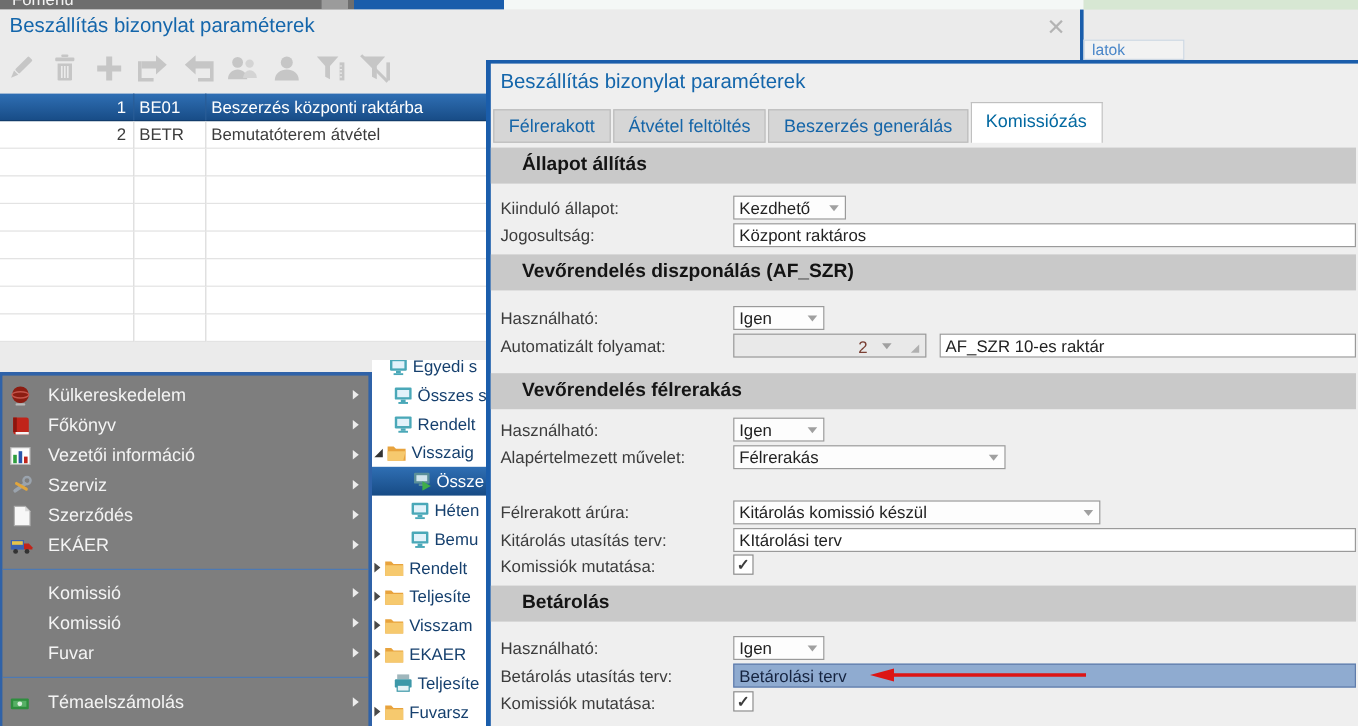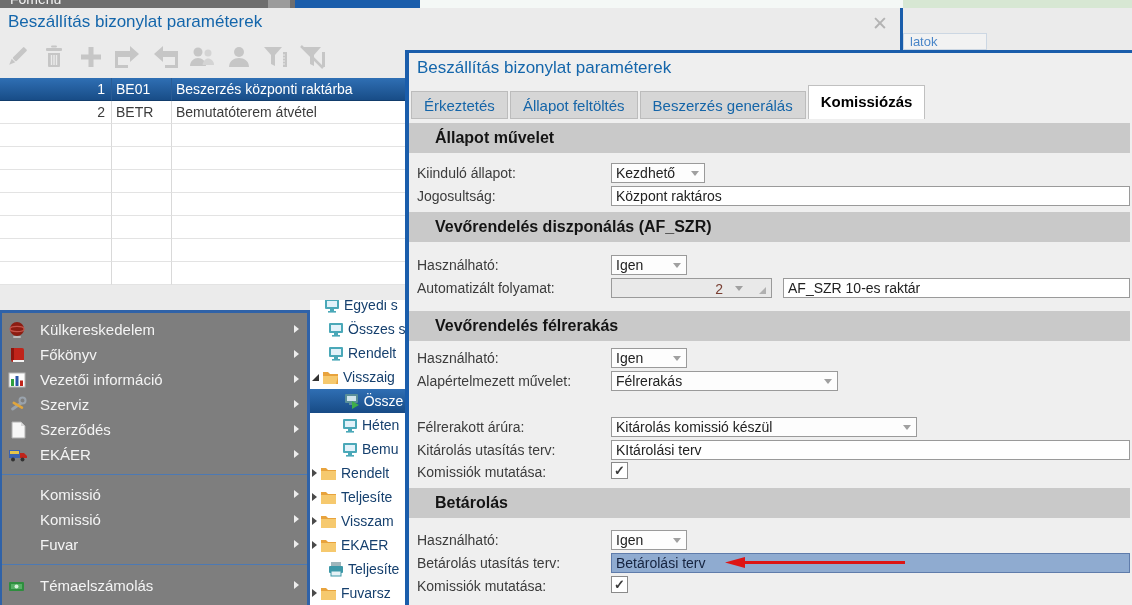--- a/index.html
+++ b/index.html
@@ -65,21 +65,21 @@
   .menu-pad-top{height:4px;}
 
   
   .dialog{left:405px;top:50px;width:727px;height:555px;background:#efefef;
           border-left:4px solid #1a5dab;border-top:3px solid #1a5dab;box-sizing:border-box;}
   .dlg-title{position:absolute;left:8px;top:5px;color:#1466ab;font-size:17px;}
   .tabs{position:absolute;left:2px;top:32px;height:34px;display:flex;align-items:flex-end;gap:2px;}
   .tab{height:28px;line-height:28px;padding:0 12px;background:#d6d6d6;border:1px solid #bcbcbc;
        color:#1565a8;font-size:15px;box-sizing:border-box;}
   .tab.active{height:34px;line-height:32px;background:#fff;border:1px solid #c0c0c0;border-bottom:none;
-              color:#000000;position:relative;z-index:2;font-weight:bold;}
+              color:#0369a1;position:relative;z-index:2;}
   .secbar{position:absolute;left:0;width:721px;height:30px;background:#c9c9c9;
           color:#141414;font-size:16px;font-weight:bold;line-height:30px;padding-left:26px;box-sizing:border-box;}
   .frow{position:absolute;left:0;width:721px;height:21px;}
   .flabel{position:absolute;left:8px;top:0;font-size:14px;color:#3c3c3c;line-height:20px;}
   .ctrl{position:absolute;top:0;height:20px;box-sizing:border-box;background:#fdfdfd;border:1px solid #9a9a9a;
         font-size:14px;color:#222;line-height:18px;}
   .ctrl .dval{padding-left:4px;white-space:nowrap;overflow:hidden;display:block;}
   .dd{position:absolute;right:5px;top:7px;width:0;height:0;
       border-left:4px solid transparent;border-right:4px solid transparent;border-top:5px solid #a0a0a0;}
   .numbox{background:#e9e9e9;}
@@ -431,27 +431,27 @@
         </svg>
       <span>Témaelszámolás</span>
       <span class="marrow"></span>
     </div>
   </div>
 
   <div class="abs dialog">
     <div class="dlg-title">Beszállítás bizonylat paraméterek</div>
 
     <div class="tabs">
-      <div class="tab">Érkeztetés</div>
-      <div class="tab">Állapot feltöltés</div>
+      <div class="tab">Félrerakott</div>
+      <div class="tab">Átvétel feltöltés</div>
       <div class="tab">Beszerzés generálás</div>
       <div class="tab active">Komissiózás</div>
     </div>
 
-    <div class="secbar" style="top:70px;">Állapot művelet</div>
+    <div class="secbar" style="top:70px;">Állapot állítás</div>
 
     <div class="frow" style="top:110px;">
       <span class="flabel">Kiinduló állapot:</span>
       <span class="ctrl" style="left:202px;width:94px;">
         <span class="dval">Kezdhető</span>
         <i class="dd"></i>
       </span>
     </div>
     <div class="frow" style="top:133px;">
       <span class="flabel">Jogosultság:</span>

